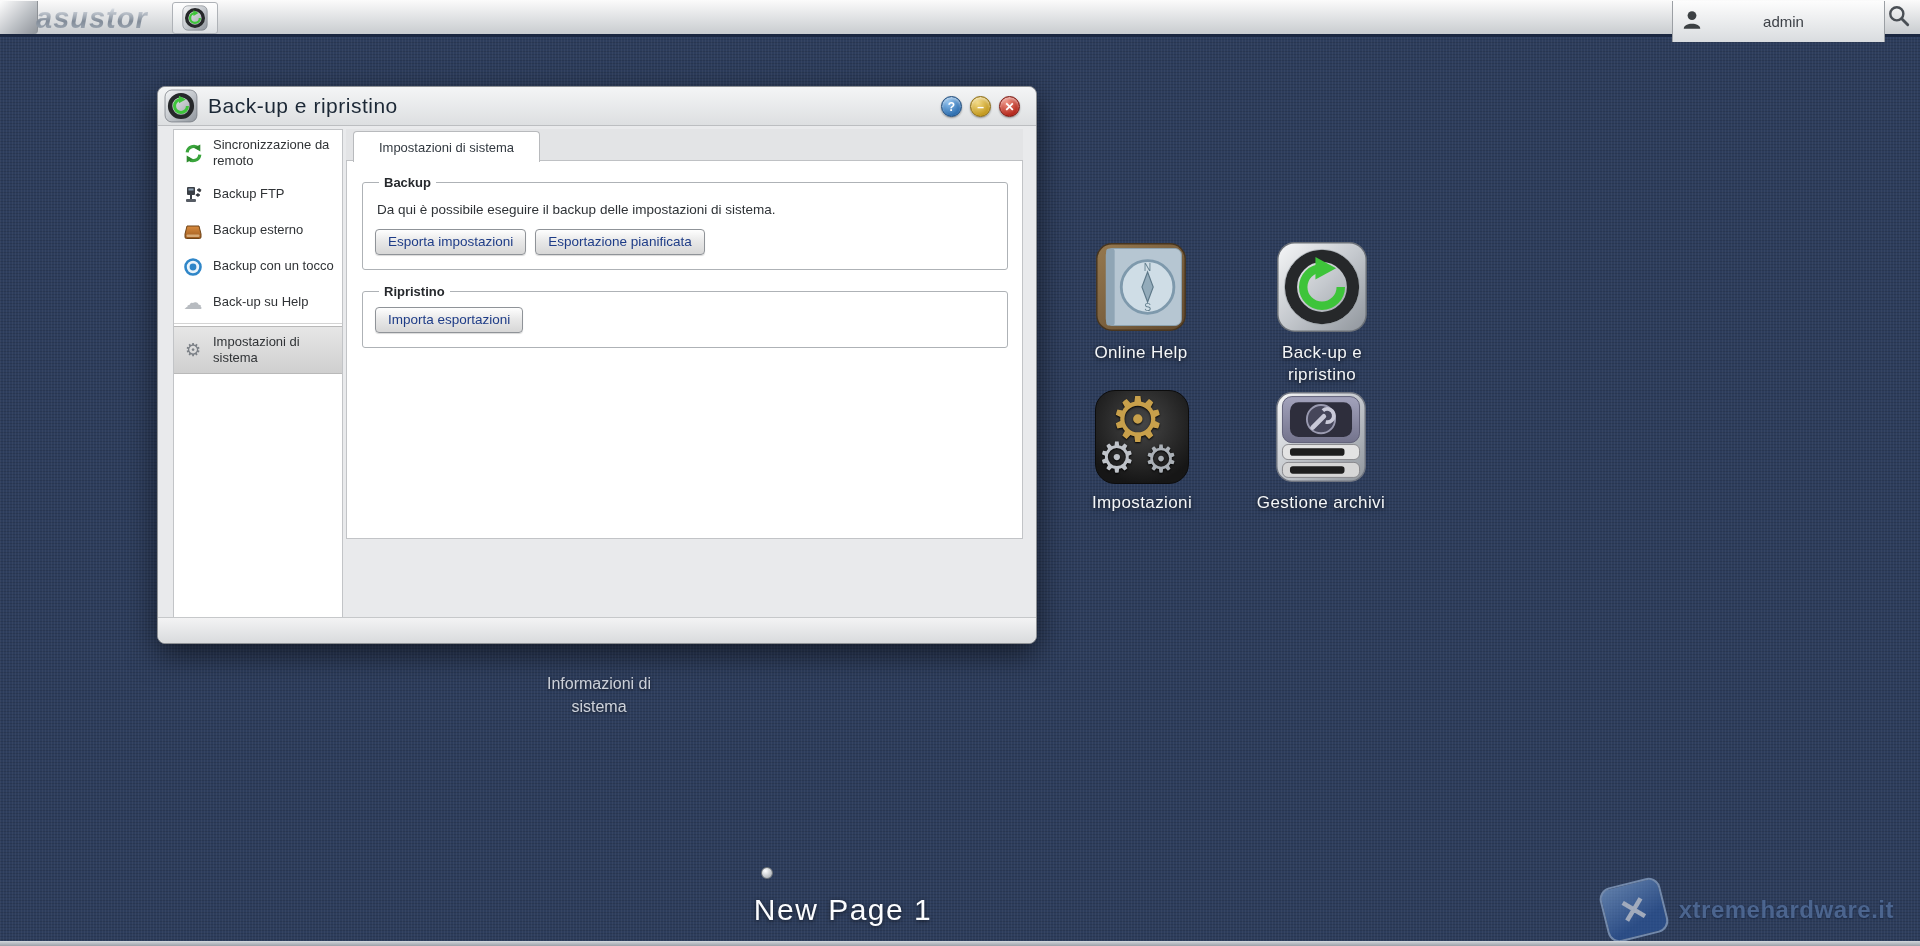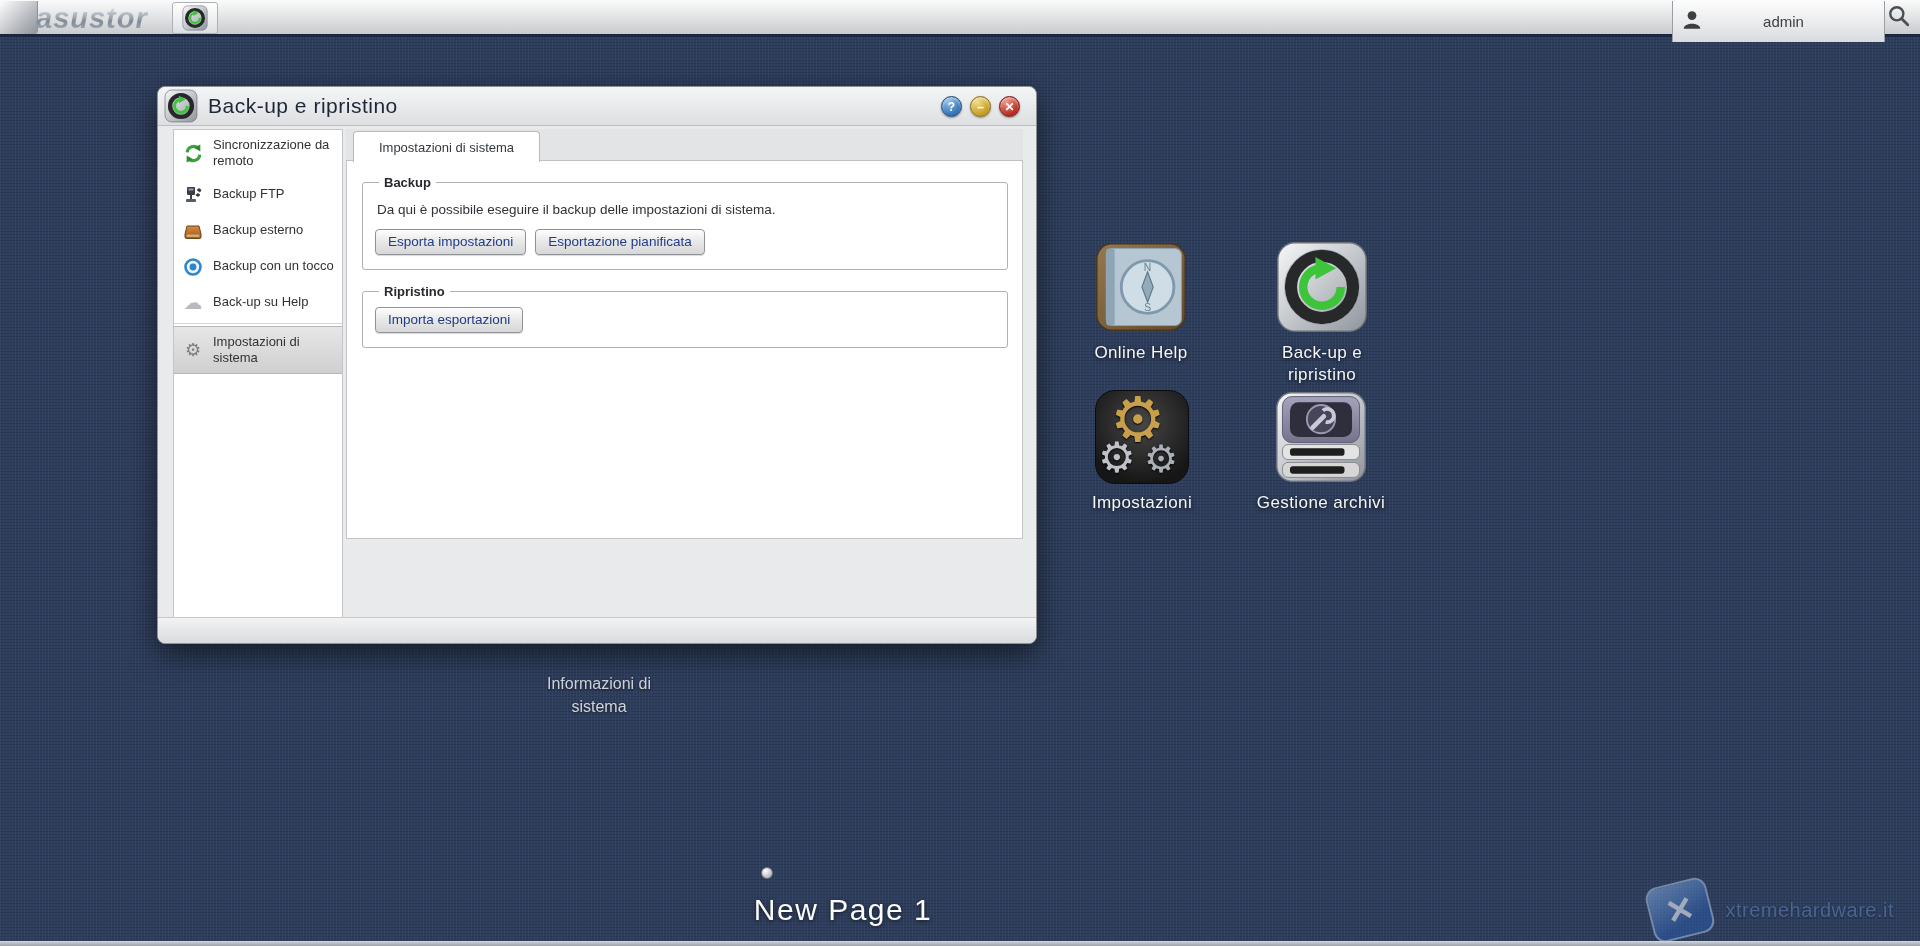--- a/index.html
+++ b/index.html
@@ -122,21 +122,21 @@
   .page-label { position:absolute; left:843px; top:893px; transform:translateX(-50%);
     font-size:30px; color:#fbfcfe; letter-spacing:1.5px;
     text-shadow:0 1px 4px rgba(0,0,0,.6); z-index:5; }
 
   .watermark { position:absolute; right:26px; bottom:8px; display:flex; align-items:center;
     gap:14px; opacity:.62; z-index:6; }
   .wm-x { width:62px; height:56px; transform:rotate(-14deg); border-radius:12px;
     background:linear-gradient(160deg,#7da4d8,#2b57a0 70%);
     border:2px solid #9db8dd; display:flex; align-items:center; justify-content:center;
     color:#e8eef8; font-size:34px; font-weight:bold; }
-  .wm-text { font-size:20px; font-weight:normal; color:#5e7dae;
+  .wm-text { font-size:24px; font-weight:bold; color:#5e7dae;
     text-shadow:0 0 1px #16284a, 0 1px 2px #101e38; letter-spacing:.5px; }
 </style>
 </head>
 <body>
 
 <svg width="0" height="0" style="position:absolute" aria-hidden="true">
   <defs>
     <linearGradient id="silv" x1="0" y1="0" x2="1" y2="1">
       <stop offset="0" stop-color="#f6f7f8"></stop>
         <stop offset=".5" stop-color="#c4c8cd"></stop>

